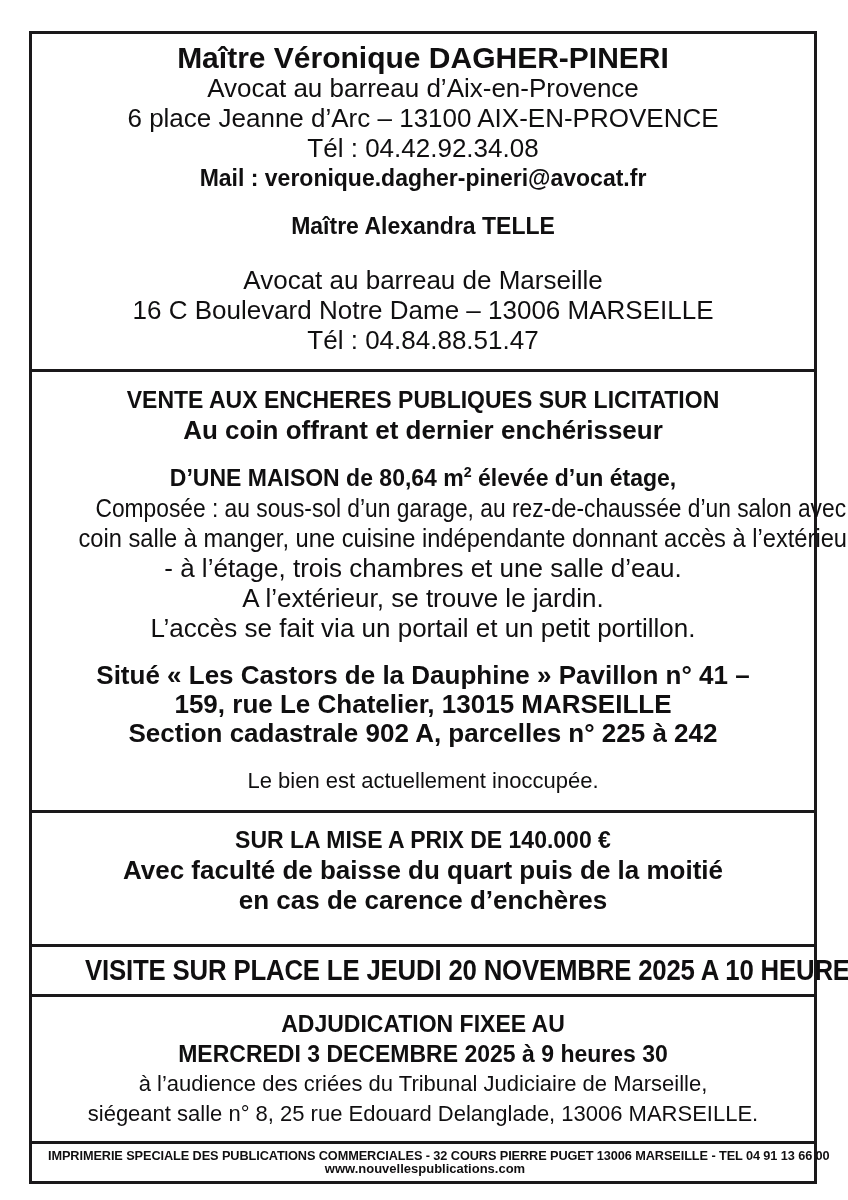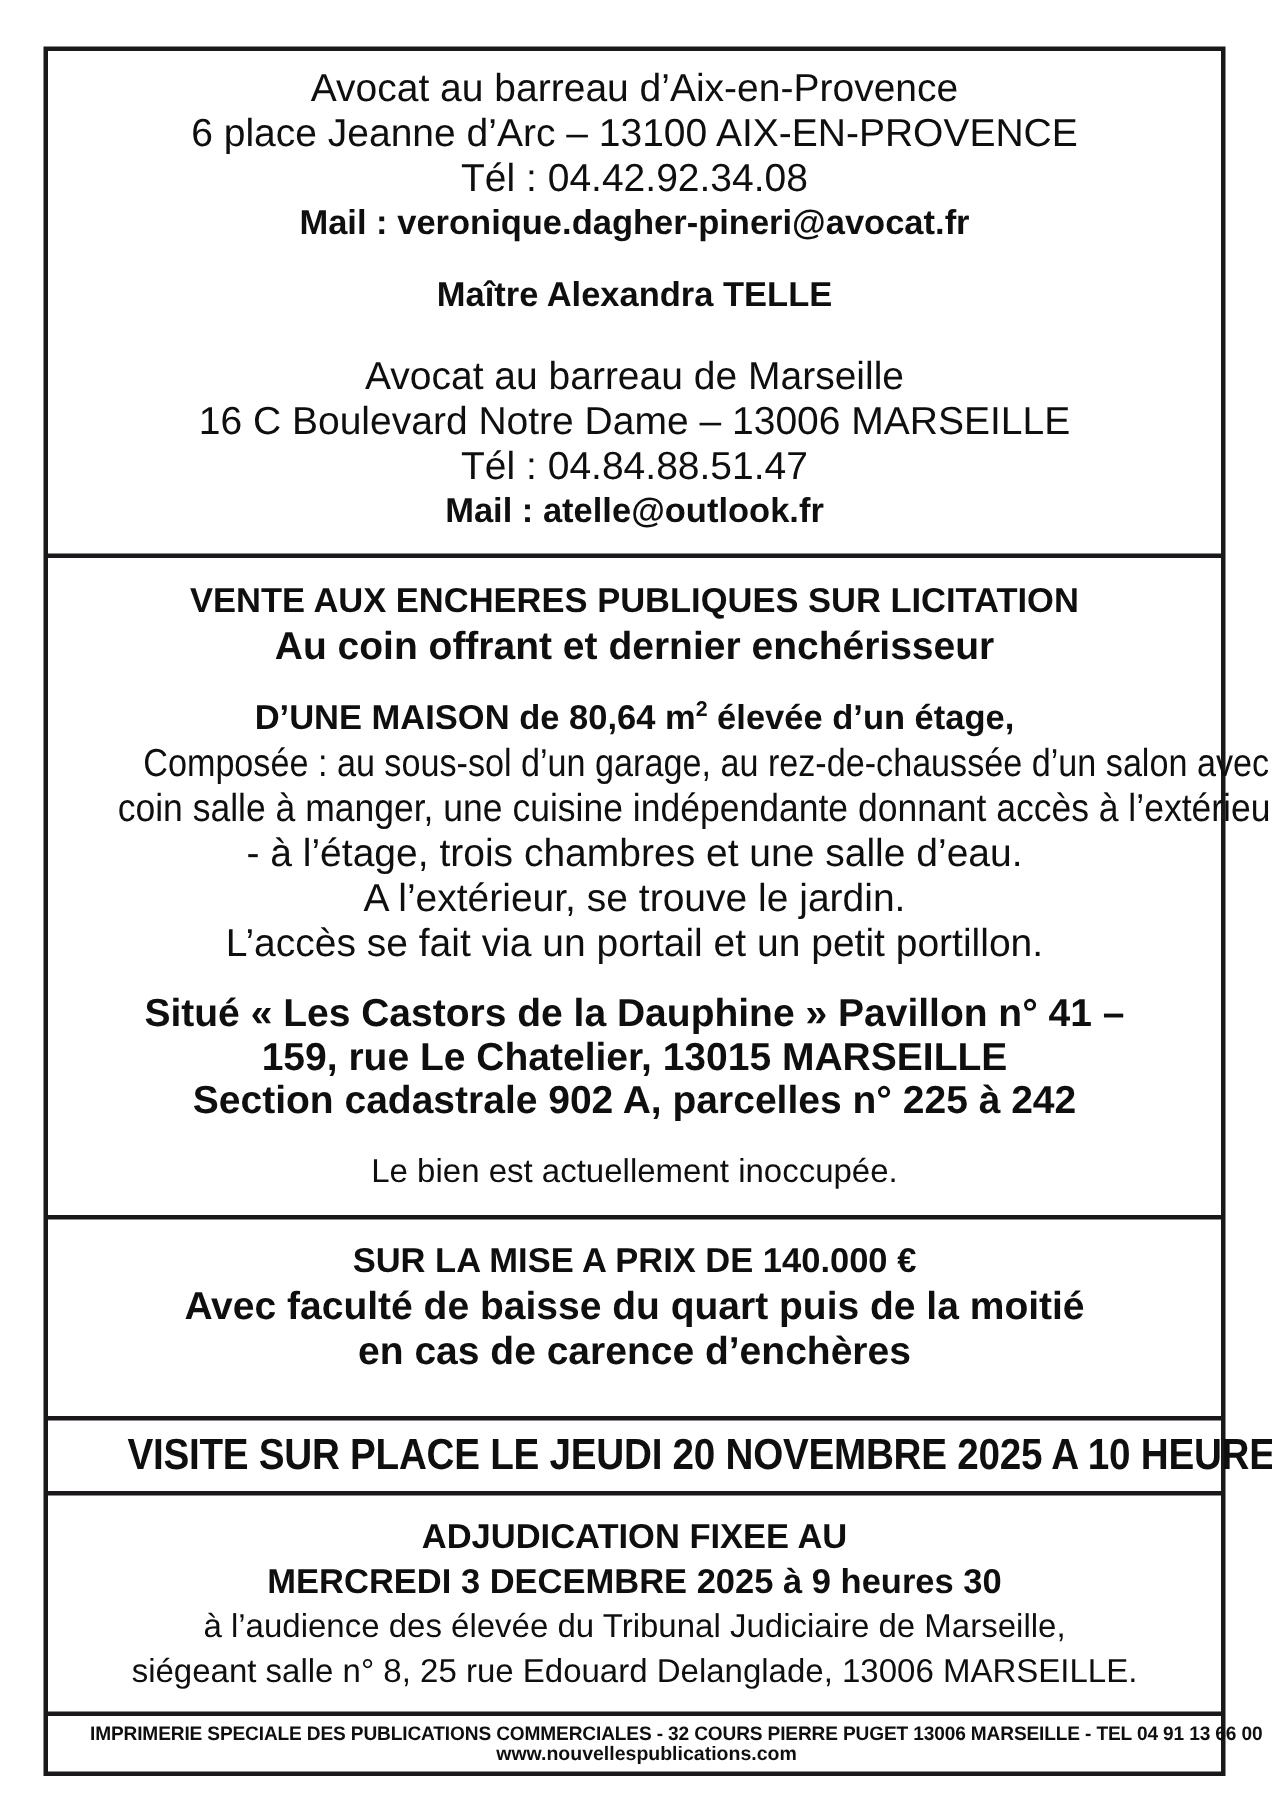--- a/index.html
+++ b/index.html
@@ -50,21 +50,21 @@
 
   
   .gap-lg { height: 18px; }
 
   
   #sec-lawyers      { padding: 9px 6px 14px 6px; }
   #sec-sale         { padding: 13px 8px 14px 8px; }
   #sec-price        { padding: 12px 8px 29px 8px; }
   #sec-visit        { padding: 9px 4px 9px 4px; }
   #sec-adjudication { padding: 12px 8px 12px 8px; }
-  #sec-footer       { padding: 5px 4px 6px 20px; }
+  #sec-footer       { padding: 5px 4px 6px 8px; }
 
   .lh-tight   { line-height: 30px; }
   .lh-tight2  { line-height: 29px; }
   .lh-body    { line-height: 30px; }
 
   .block { display: block; }
 
   
   #visit-line {
     font-size: 29px;
@@ -75,34 +75,34 @@
   #footer-line-1 { letter-spacing: -0.1px; }
 </style>
 </head>
 <body>
 
 <div id="poster">
 
   <div class="section" id="sec-lawyers">
 
     <div class="block">
+      <div class="line b s30 lh-tight" style="transform-origin: center center;">Maître Véronique DAGHER-PINERI</div>
       <div class="line r s26 lh-tight" style="transform-origin: center center;">Avocat au barreau d’Aix-en-Provence</div>
       <div class="line r s26 lh-tight" style="transform-origin: center center;">6 place Jeanne d’Arc – 13100 AIX-EN-PROVENCE</div>
       <div class="line r s26 lh-tight" style="transform-origin: center center;">Tél : 04.42.92.34.08</div>
       <div class="line b s27 lh-tight" style="transform-origin: center center;">Mail : veronique.dagher-pineri@avocat.fr</div>
     </div>
 
     <div class="gap-lg"></div>
 
     <div class="block">
       <div class="line b s27 lh-tight" style="transform-origin: center center;">Maître Alexandra TELLE</div>
       <div class="line r s26 lh-tight" style="transform-origin: center center; margin-top: 24px;">Avocat au barreau de Marseille</div>
       <div class="line r s26 lh-tight" style="transform-origin: center center;">16 C Boulevard Notre Dame – 13006 MARSEILLE</div>
       <div class="line r s26 lh-tight" style="transform-origin: center center;">Tél : 04.84.88.51.47</div>
-      <div class="line b s27 lh-tight" style="transform-origin: center center;">Mail : atelle@outlook.fr</div>
     </div>
 
   </div>
 
   <div class="section" id="sec-sale">
 
     <div class="line b s27 lh-tight" style="transform-origin: center center;">VENTE AUX ENCHERES PUBLIQUES SUR LICITATION</div>
     <div class="line b s26 lh-tight" style="transform-origin: center center;">Au coin offrant et dernier enchérisseur</div>
 
     <div class="gap-lg"></div>
@@ -133,21 +133,21 @@
     <div class="line b s26 lh-tight" style="transform-origin: center center;">en cas de carence d’enchères</div>
   </div>
 
   <div class="section" id="sec-visit">
     <div class="line" id="visit-line" style="transform-origin: center center;"><span style="display: inline-block; transform-origin: center center; transform: scaleX(0.8886); white-space: nowrap;">VISITE SUR PLACE LE JEUDI 20 NOVEMBRE 2025 A 10 HEURES</span></div>
   </div>
 
   <div class="section" id="sec-adjudication">
     <div class="line b s27 lh-tight" style="transform-origin: center center;">ADJUDICATION FIXEE AU</div>
     <div class="line b s27 lh-tight" style="transform-origin: center center;">MERCREDI 3 DECEMBRE 2025 à 9 heures 30</div>
-    <div class="line r s25 lh-tight" style="transform-origin: center center;">à l’audience des élevée du Tribunal Judiciaire de Marseille,</div>
+    <div class="line r s25 lh-tight" style="transform-origin: center center;">à l’audience des criées du Tribunal Judiciaire de Marseille,</div>
     <div class="line r s25 lh-tight" style="transform-origin: center center;">siégeant salle n° 8, 25 rue Edouard Delanglade, 13006 MARSEILLE.</div>
   </div>
 
   <div class="section last" id="sec-footer">
     <div class="line b s13" id="footer-line-1" style="transform-origin: center center;"><span style="display: inline-block; transform-origin: center center; transform: scaleX(0.9799); white-space: nowrap;">IMPRIMERIE SPECIALE DES PUBLICATIONS COMMERCIALES - 32 COURS PIERRE PUGET 13006 MARSEILLE - TEL 04 91 13 66 00</span></div>
     <div class="line b s13" style="transform-origin: center center;">www.nouvellespublications.com</div>
   </div>
 
 </div>
 

